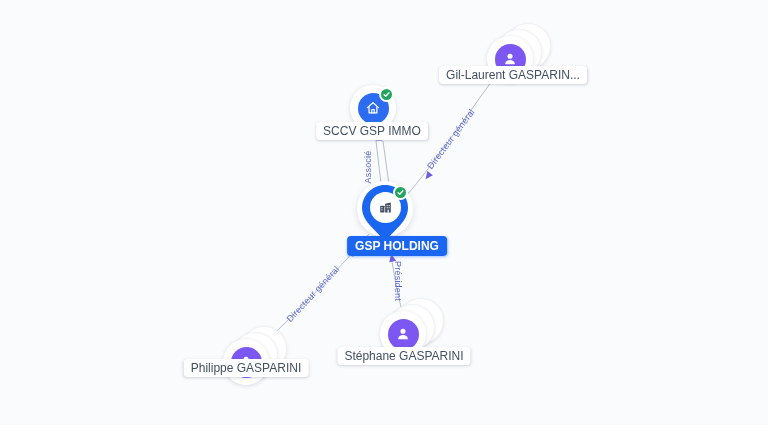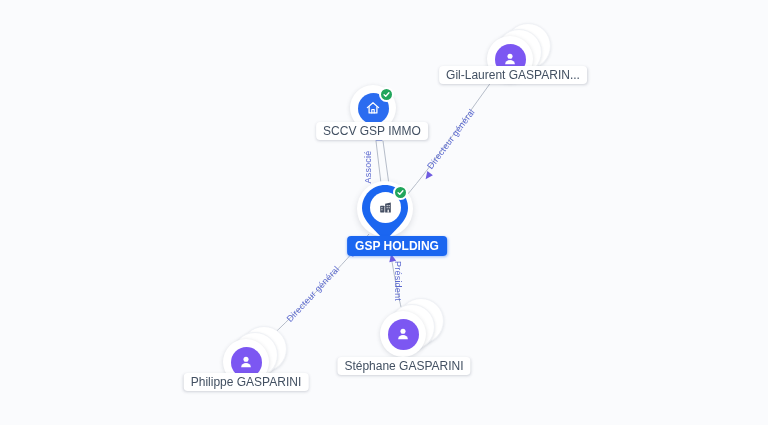--- a/index.html
+++ b/index.html
@@ -128,35 +128,35 @@
     <div class="stack" style="left:9px;top:-7px;"></div>
     <div class="circle-white" style="left:0;top:0;">
       <div class="circle-purple">
         <svg width="18" height="18" viewBox="0 0 24 24">
           <circle cx="12" cy="8.3" r="3.4" fill="#fff"></circle>
           <path d="M5.5 19 a6.5 5.6 0 0 1 13 0 Z" fill="#fff"></path>
         </svg>
       </div>
     </div>
   </div>
-  <div class="pill" style="left:404px;top:357px;">Stéphane GASPARINI</div>
+  <div class="pill" style="left:404px;top:347px;">Stéphane GASPARINI</div>
 
   <div class="node" style="left:223px;top:339px;width:46px;height:46px;">
     <div class="stack" style="left:18px;top:-13px;"></div>
     <div class="stack" style="left:9px;top:-7px;"></div>
     <div class="circle-white" style="left:0;top:0;">
       <div class="circle-purple">
         <svg width="18" height="18" viewBox="0 0 24 24">
           <circle cx="12" cy="8.3" r="3.4" fill="#fff"></circle>
           <path d="M5.5 19 a6.5 5.6 0 0 1 13 0 Z" fill="#fff"></path>
         </svg>
       </div>
     </div>
   </div>
-  <div class="pill" style="left:246px;top:373px;">Philippe GASPARINI</div>
+  <div class="pill" style="left:246px;top:359px;">Philippe GASPARINI</div>
 
   <div class="node" style="left:361px;top:184px;width:48px;height:58px;">
     <div class="halo" style="left:-4px;top:-3px;"></div>
     <svg width="48" height="58" viewBox="0 0 48 58" style="position:absolute;left:0;top:0;">
       <path d="M24 1 C11.3 1 1 11.3 1 24 c0 8.6 5.6 14.8 10.7 20.3 L24 57 l12.3-12.7 C41.4 38.8 47 32.6 47 24 47 11.3 36.7 1 24 1 Z" fill="#1b66f0"></path>
     </svg>
     <div class="pin-inner" style="left:8.5px;top:8px;">
       <svg width="17" height="17" viewBox="0 0 24 24">
         <g fill="#454f63">
           <rect x="4.5" y="9.5" width="6" height="9.5" rx="0.6"></rect>

